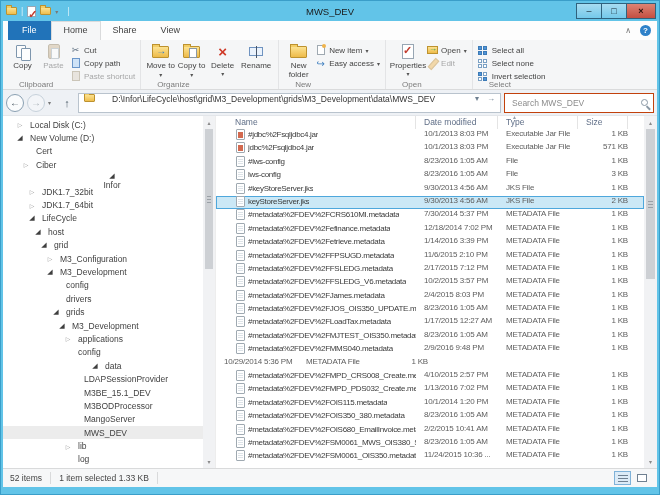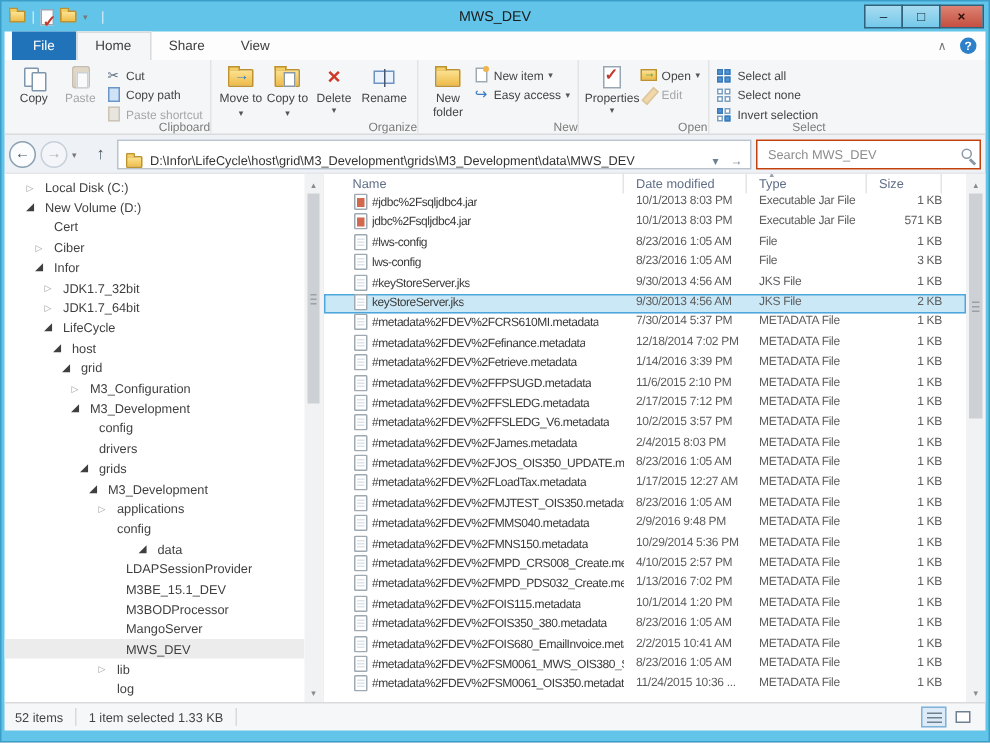--- a/index.html
+++ b/index.html
@@ -54,35 +54,35 @@
   
   .tabs{height:19px;background:#fdfdfd;display:flex;align-items:stretch;padding-left:5px;position:relative;flex:none;}
   .tab{font-size:9px;color:#3f3f3f;padding:4px 12px 0 12px;}
   .tab.file{background:#2173b9;color:#fff;padding:4px 14px 0 14px;}
   .tab.active{background:#f5f6f7;border:1px solid #dadbdc;border-bottom:none;padding-top:3px;}
   .tabs-right{position:absolute;right:6px;top:4px;display:flex;gap:9px;align-items:center;}
   .ribmin{font-size:8px;color:#777;}
   .help{width:11px;height:11px;border-radius:50%;background:#2e81c9;color:#fff;font-size:8px;display:flex;align-items:center;justify-content:center;font-weight:bold;}
   .ribbon-body{height:50px;background:#f5f6f7;border-bottom:1px solid #dadbdc;display:flex;align-items:stretch;flex:none;}
   .group{position:relative;padding:2px 5px 10px 5px;display:flex;align-items:flex-start;gap:2px;border-right:1px solid #e3e4e6;}
-  .glabel{position:absolute;bottom:0;left:0;right:0;text-align:right;font-size:8px;color:#7b7b7b;}
+  .glabel{position:absolute;bottom:0;left:16px;right:0;text-align:left;font-size:8px;color:#7b7b7b;}
   .lbtn{width:29px;display:flex;flex-direction:column;align-items:center;font-size:8px;color:#444;line-height:9px;text-align:center;padding-top:1px;}
   .lbtn .licon{height:17px;display:flex;align-items:center;justify-content:center;margin-bottom:1px;}
   .lbtn.wide{width:34px;}
   .smallcol{display:flex;flex-direction:column;gap:1px;padding-top:2px;}
   .sbtn{display:flex;align-items:center;gap:3px;font-size:8px;color:#444;height:12px;white-space:nowrap;}
   .disabled{opacity:.45;}
   .drop{font-size:6px;color:#555;}
   
   .addr{height:26px;background:#eef1f5;display:flex;align-items:center;gap:3px;padding:0 3px;border-bottom:1px solid #e3e6ea;flex:none;}
   .navbtn{width:18px;height:18px;border-radius:50%;border:1px solid #8aa0b2;color:#41505c;display:flex;align-items:center;justify-content:center;font-size:10px;flex:none;background:#fbfcfd;}
   .navbtn.fwd{opacity:.4;}
   .navdrop{font-size:6px;color:#777;width:8px;}
   .upbtn{width:16px;font-size:11px;color:#4a5a66;text-align:center;}
-  .addrbox{flex:1;height:20px;background:#fff;border:1px solid #b9c3cd;display:flex;align-items:flex-end;padding:0 5px;gap:5px;font-size:8.5px;color:#333;white-space:nowrap;overflow:hidden;}
+  .addrbox{flex:1;height:20px;background:#fff;border:1px solid #b9c3cd;display:flex;align-items:flex-start;padding:0 5px;gap:17px;font-size:8.5px;color:#333;white-space:nowrap;overflow:hidden;}
   .addrbox .tail{margin-left:auto;display:flex;gap:8px;color:#6f8091;font-size:8px;align-items:center;}
   .searchbox{width:150px;height:20px;background:#fff;border:1px solid #c2410c;display:flex;align-items:center;padding:0 5px;flex:none;}
   .searchbox input{border:none;outline:none;flex:1;font-size:8.5px;font-family:"Liberation Sans",sans-serif;color:#333;min-width:0;background:transparent;}
   .searchbox input::placeholder{color:#8c8c8c;}
   
   .main{height:352px;background:#fff;display:flex;flex:none;overflow:hidden;}
   .tree{width:200px;flex:none;padding-top:2px;overflow:hidden;}
   .trow{display:flex;align-items:center;height:13.4px;font-size:8.5px;color:#3f3f3f;white-space:nowrap;}
   .trow.selected{background:#ececec;}
   .expander{width:10px;flex:none;font-size:6px;color:#9b9b9b;text-align:center;}
@@ -342,21 +342,21 @@
           <span class="ticon fi-folder"></span>
           <span>Cert</span>
         </div>
 
         <div class="trow" style="padding-left: 18px;">
           <span class="expander">▷</span>
           <span class="ticon fi-folder"></span>
           <span>Ciber</span>
         </div>
 
-        <div class="trow" style="padding-left: 18px;">
+        <div class="trow" style="padding-left: 18px; flex-direction: column;">
           <span class="expander exp">◢</span>
           <span class="ticon fi-folder"></span>
           <span>Infor</span>
         </div>
 
         <div class="trow" style="padding-left: 24px;">
           <span class="expander">▷</span>
           <span class="ticon fi-folder"></span>
           <span>JDK1.7_32bit</span>
         </div>
@@ -664,24 +664,20 @@
             <span class="c-name">
               <span class="fi fi-file"></span>
               <span class="fname">#metadata%2FDEV%2FMMS040.metadata</span>
             </span>
             <span class="c-date">2/9/2016 9:48 PM</span>
             <span class="c-type">METADATA File</span>
             <span class="c-size">1 KB</span>
           </div>
 
           <div class="frow">
-            <span class="c-name">
-              <span class="fi fi-file"></span>
-              <span class="fname">#metadata%2FDEV%2FMNS150.metadata</span>
-            </span>
             <span class="c-date">10/29/2014 5:36 PM</span>
             <span class="c-type">METADATA File</span>
             <span class="c-size">1 KB</span>
           </div>
 
           <div class="frow">
             <span class="c-name">
               <span class="fi fi-file"></span>
               <span class="fname">#metadata%2FDEV%2FMPD_CRS008_Create.metadata</span>
             </span>

